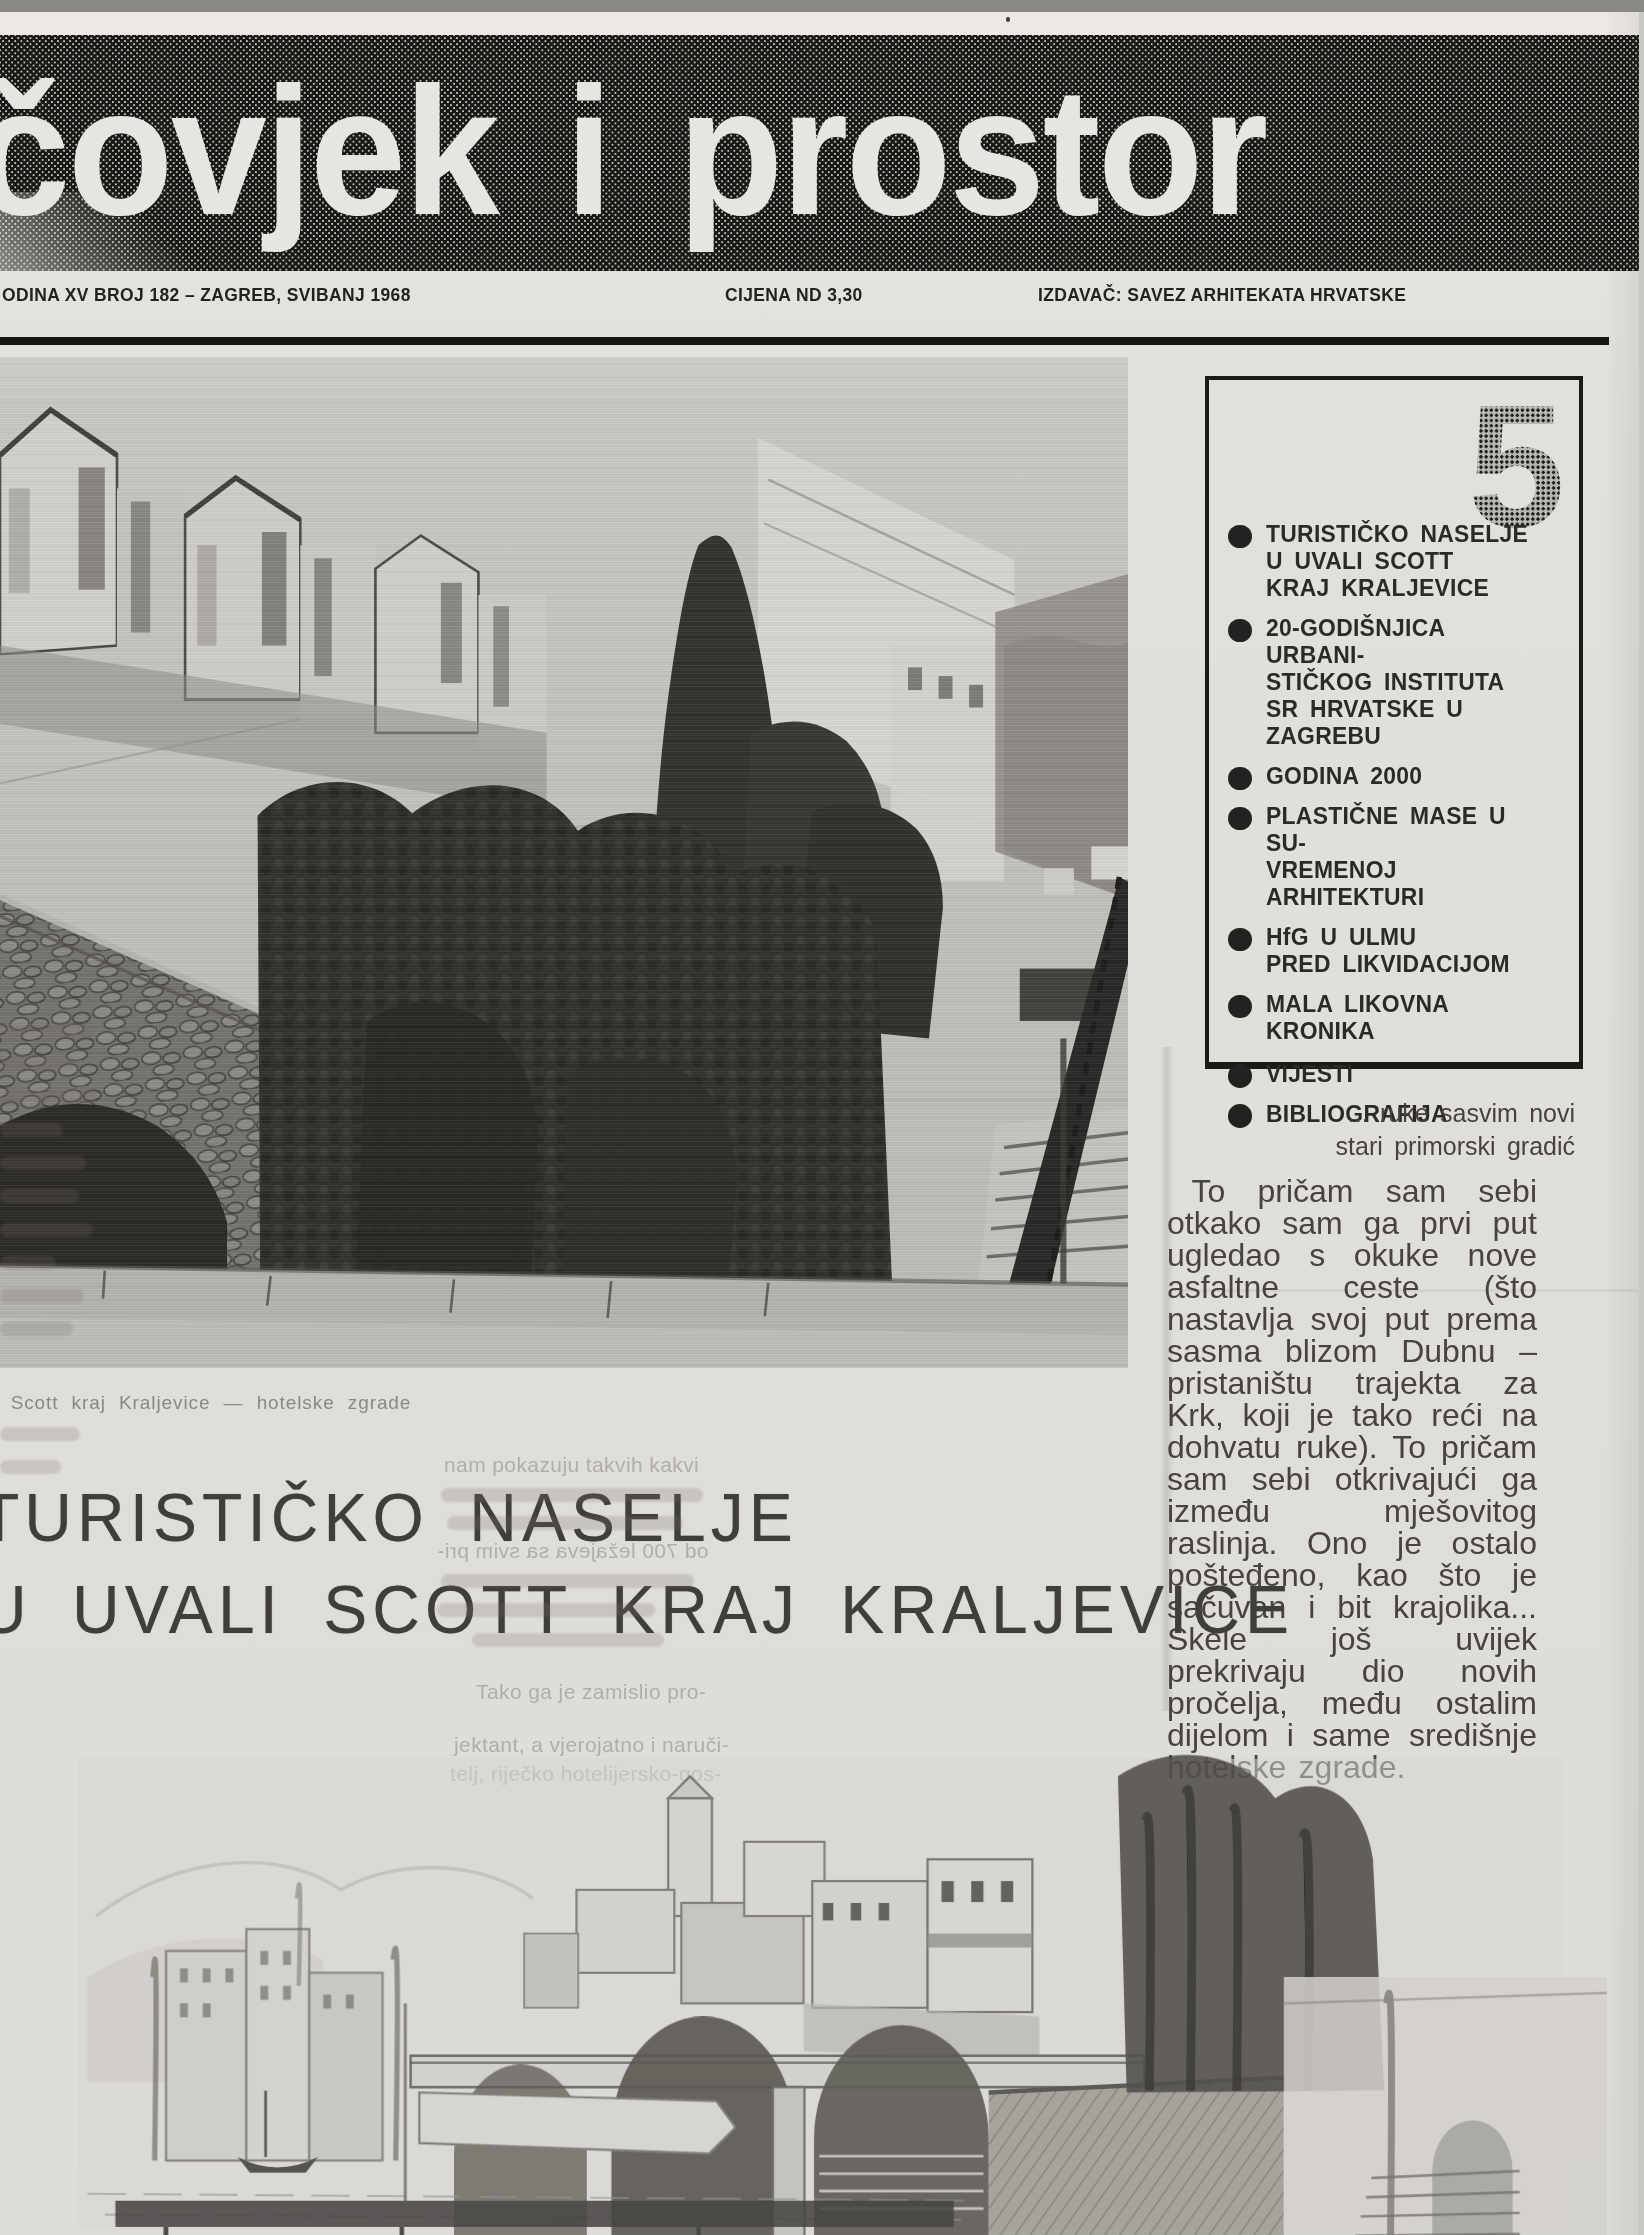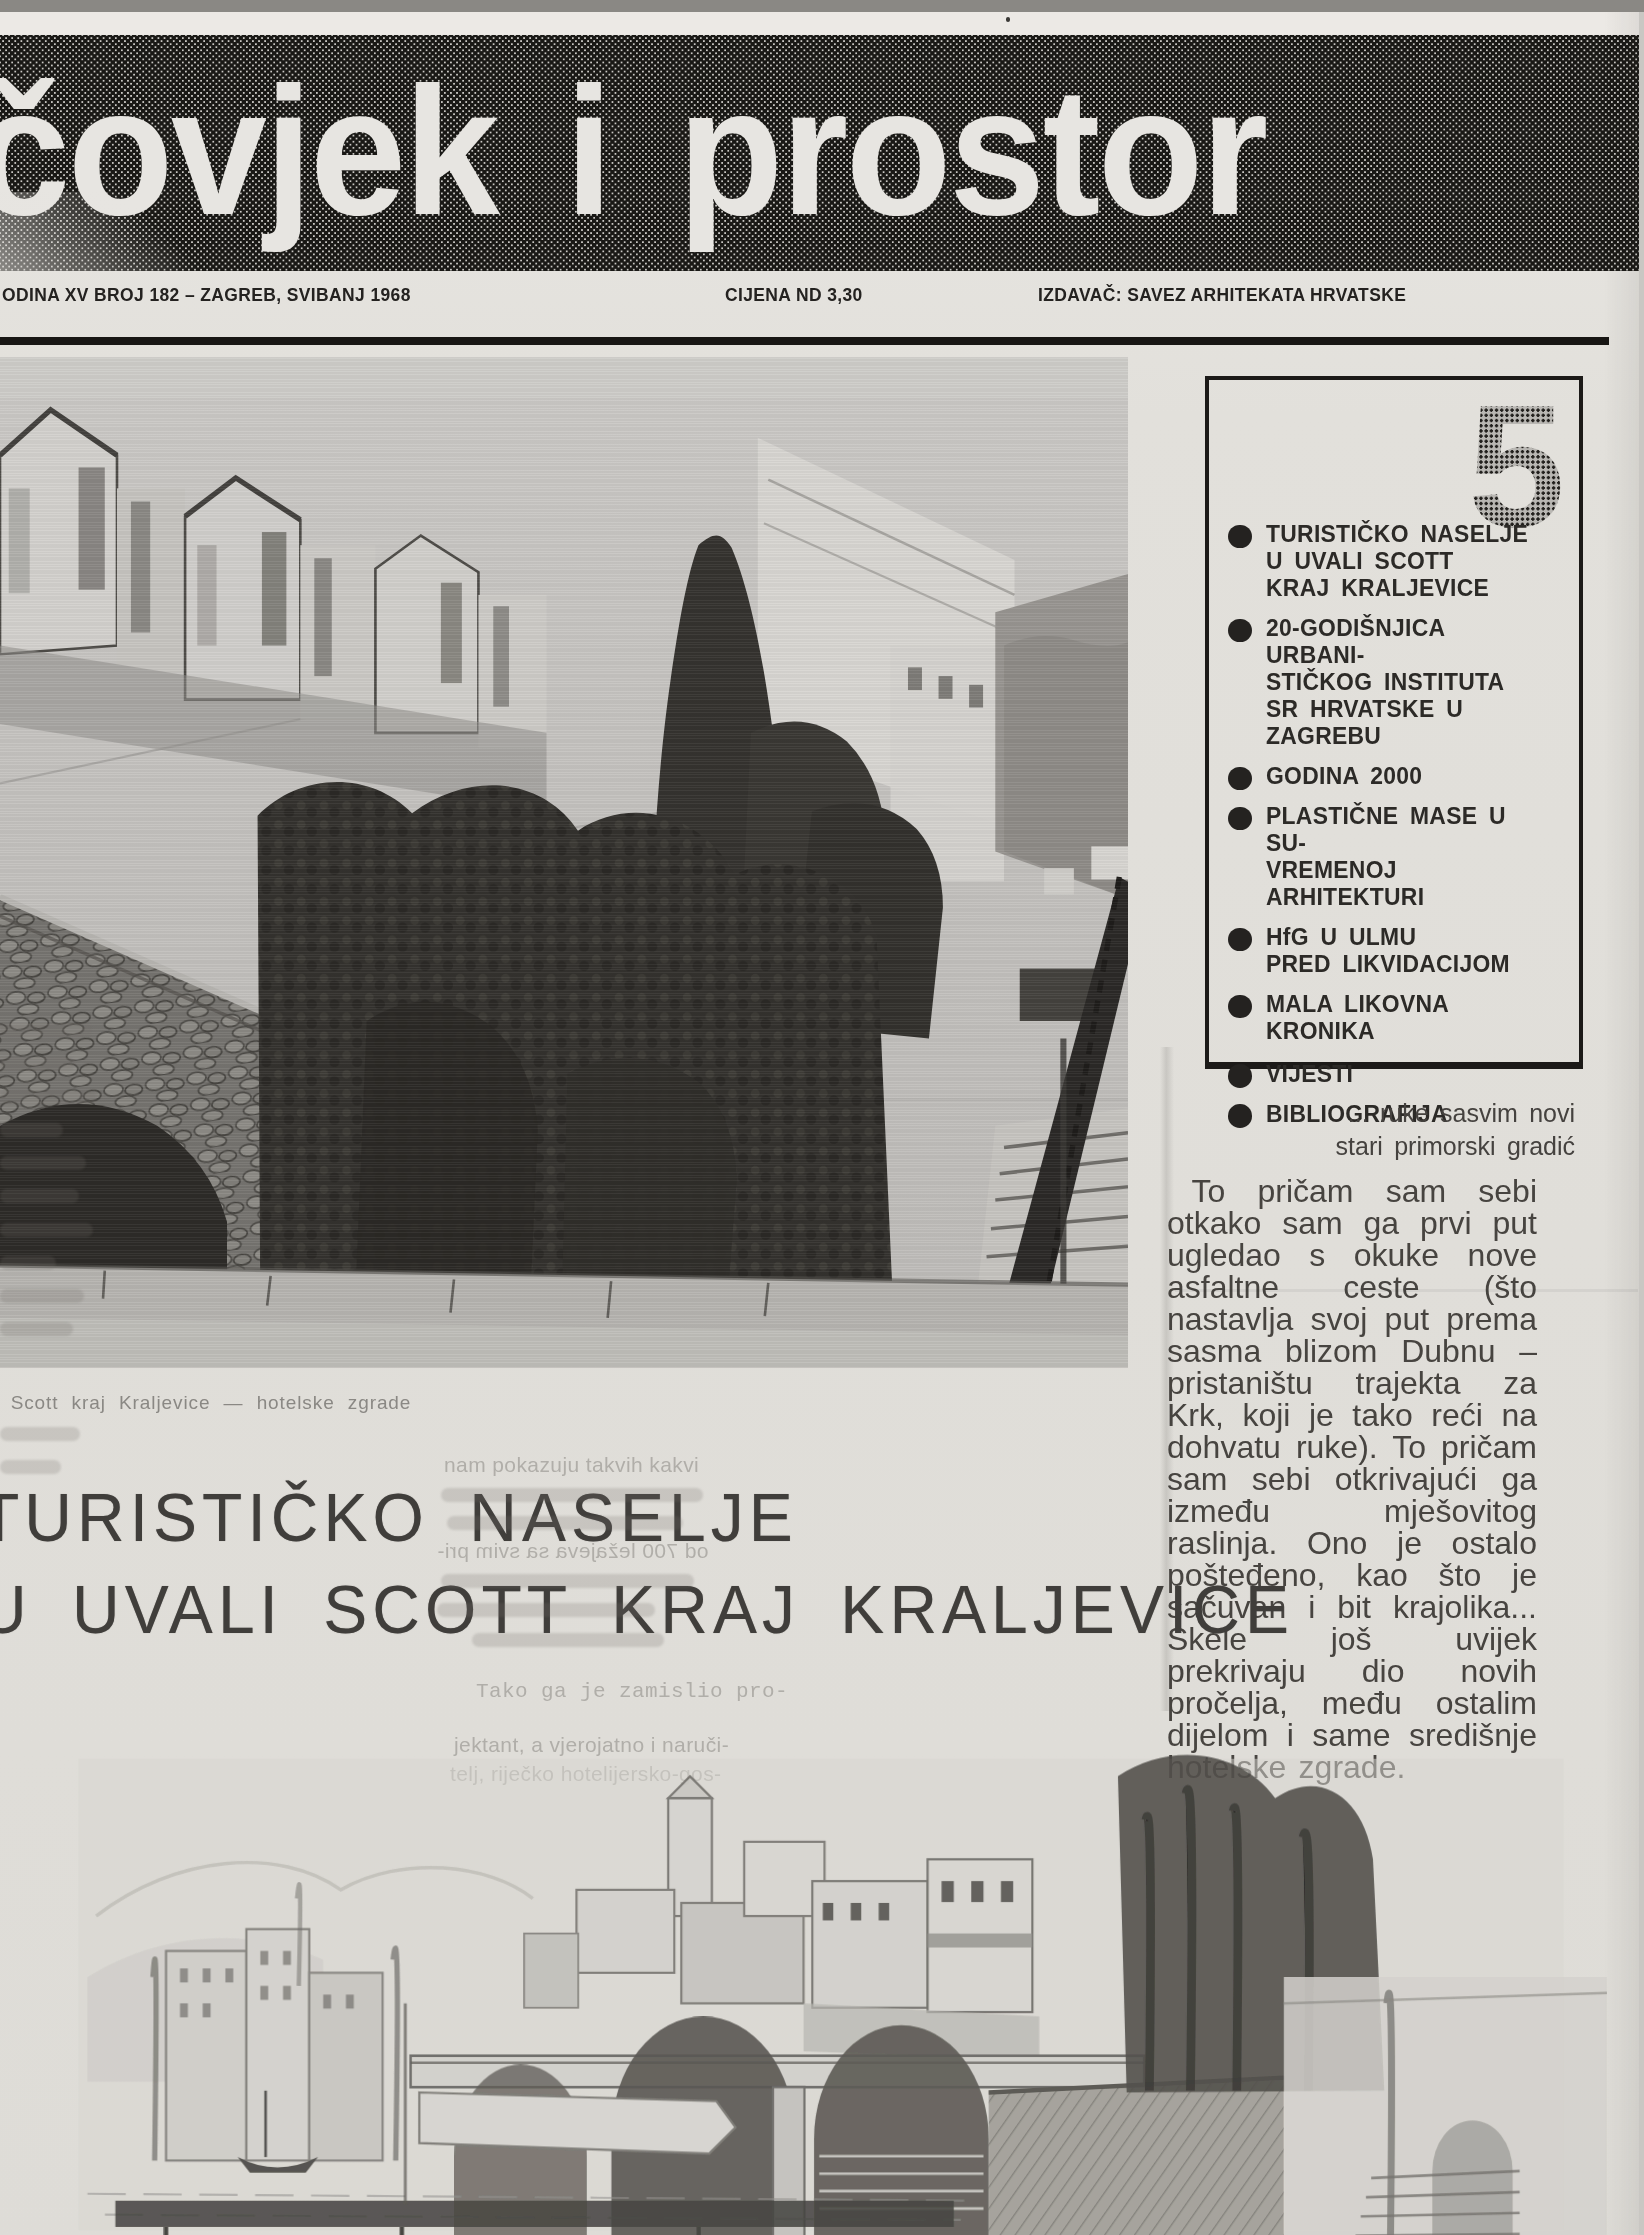--- a/index.html
+++ b/index.html
@@ -281,21 +281,21 @@
   <div class="headline hl1">TURISTIČKO NASELJE</div>
   <div class="headline hl2">U UVALI SCOTT KRAJ KRALJEVICE</div>
 
   <div class="ghost-line" style="left:444px;top:1441px;">nam pokazuju takvih kakvi</div>
   <div class="smudge" style="left:441px;top:1476px;width:262px;"></div>
   <div class="smudge" style="left:447px;top:1504px;width:236px;"></div>
   <div class="ghost-line mirrored" style="left:437px;top:1527px;">od 700 ležajeva sa svim pri-</div>
   <div class="smudge" style="left:441px;top:1562px;width:253px;"></div>
   <div class="smudge" style="left:437px;top:1591px;width:218px;"></div>
   <div class="smudge" style="left:472px;top:1621px;width:192px;"></div>
-  <div class="ghost-line" style="left:476px;top:1668px;font-family:Liberation Mono, monospace;">Tako ga je zamislio pro-</div>
+  <div class="ghost-line" style="left:476px;top:1668px;">Tako ga je zamislio pro-</div>
   <div class="ghost-line" style="left:454px;top:1721px;">jektant, a vjerojatno i naruči-</div>
   <div class="ghost-line" style="left:450px;top:1750px;">telj, riječko hotelijersko-gos-</div>
 
   <div class="smudge" style="left:0;top:1011px;width:91px;"></div>
   <div class="smudge" style="left:0;top:1045px;width:75px;"></div>
   <div class="smudge" style="left:0;top:1078px;width:96px;"></div>
   <div class="smudge" style="left:0;top:1111px;width:63px;"></div>
   <div class="smudge" style="left:0;top:1144px;width:86px;"></div>
   <div class="smudge" style="left:0;top:1177px;width:79px;"></div>
   <div class="smudge" style="left:0;top:1211px;width:93px;"></div>

